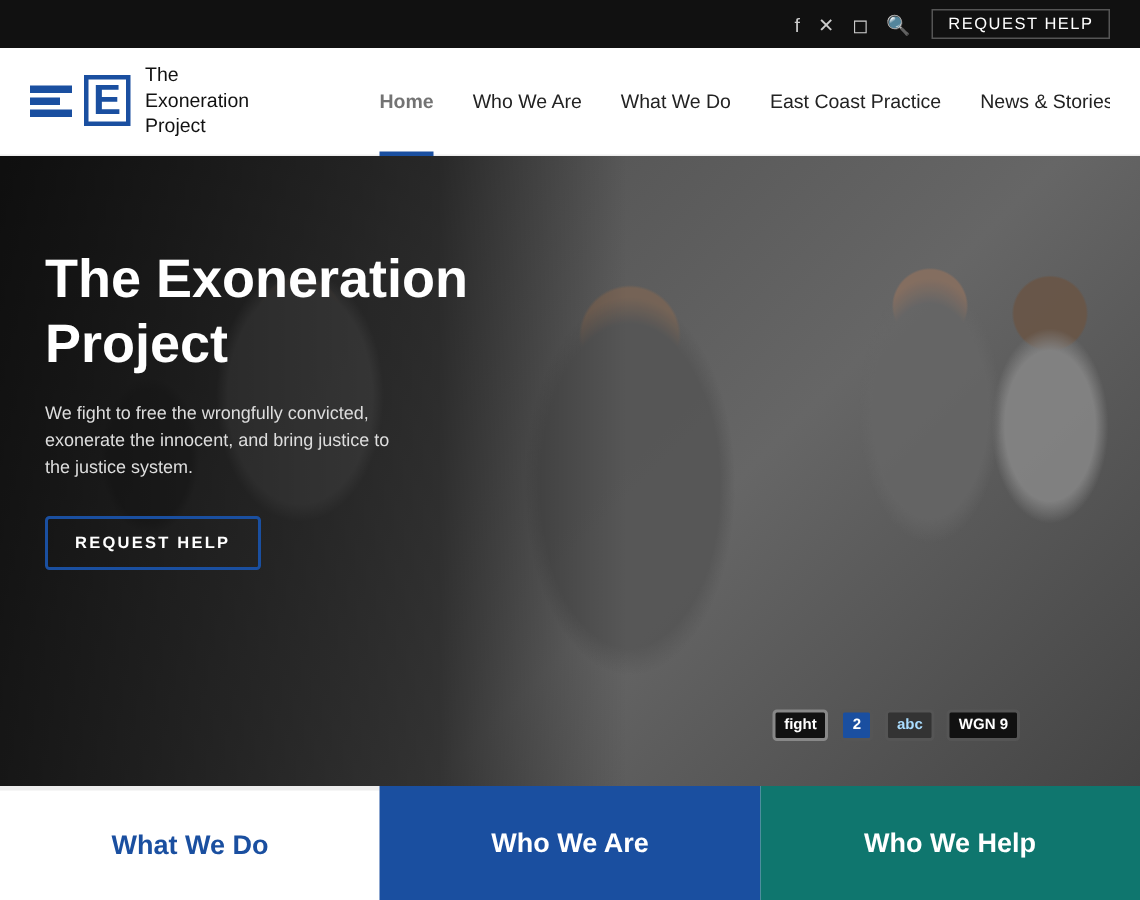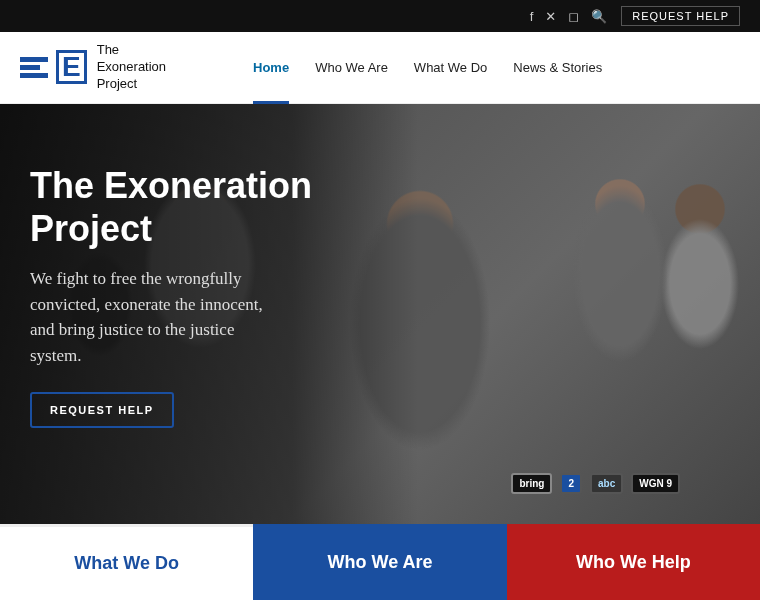--- a/index.html
+++ b/index.html
@@ -91,21 +91,21 @@
       color: #222;
       padding: 0 13px;
       cursor: pointer;
       white-space: nowrap;
       height: 72px;
       display: flex;
       align-items: center;
       position: relative;
     }
     .nav-link.active {
-      color: #0369a1;
+      color: #737373;
       font-weight: bold;
       text-align: right;
     }
     .nav-link.active::after {
       content: '';
       position: absolute;
       bottom: 0;
       left: 13px;
       right: 13px;
       height: 3px;
@@ -154,26 +154,25 @@
       width: 300px;
     }
     .hero-title {
       font-size: 36px;
       font-weight: 900;
       color: #fff;
       line-height: 1.2;
       margin-bottom: 16px;
     }
     .hero-subtitle {
-      font-size: 17px;
+      font-size: 12px;
       color: #ddd;
       line-height: 1.5;
       margin-bottom: 24px;
       max-width: 240px;
-      font-family: Liberation Serif, serif;
     }
     .hero-btn {
       display: inline-block;
       background: transparent;
       border: 2px solid #1a4fa0;
       color: #fff;
       font-size: 11px;
       font-weight: bold;
       letter-spacing: 1.5px;
       text-transform: uppercase;
@@ -223,21 +222,21 @@
     .bottom-tab:nth-child(1) {
       background: #fff;
       color: #1a4fa0;
       border-top: 3px solid #eee;
     }
     .bottom-tab:nth-child(2) {
       background: #1a4fa0;
       color: #fff;
     }
     .bottom-tab:nth-child(3) {
-      background: #b91c1c;
+      background: #0f766e;
       color: #fff;
     }
   </style>
 </head>
 <body>
 
 <div class="top-bar">
   <div class="top-bar-icons">
     <span class="social-icon">f</span>
     <span class="social-icon">✕</span>
@@ -260,36 +259,37 @@
     <div class="logo-text">
       <span>The</span><br>
       <span>Exoneration</span><br>
       <span>Project</span>
     </div>
   </div>
   <div class="nav-links">
     <div class="nav-link active">Home</div>
     <div class="nav-link">Who We Are</div>
     <div class="nav-link">What We Do</div>
+    <div class="nav-link">East Coast Practice</div>
     <div class="nav-link">News &amp; Stories</div>
 
   </div>
 </div>
 
 <div class="hero">
   <div class="hero-bg"></div>
   <div class="hero-people"></div>
   <div class="hero-overlay"></div>
   <div class="hero-content">
     <div class="hero-title">The Exoneration Project</div>
     <div class="hero-subtitle">We fight to free the wrongfully convicted, exonerate the innocent, and bring justice to the justice system.</div>
     <button class="hero-btn">REQUEST HELP</button>
   </div>
   <div class="mic-badges">
-    <div class="mic-badge wttw">bring</div>
+    <div class="mic-badge wttw">fight</div>
     <div class="mic-badge cbs">2</div>
     <div class="mic-badge abc">abc</div>
     <div class="mic-badge wgn">WGN 9</div>
   </div>
 </div>
 
 <div class="bottom-tabs">
   <div class="bottom-tab">What We Do</div>
   <div class="bottom-tab">Who We Are</div>
   <div class="bottom-tab">Who We Help</div>

